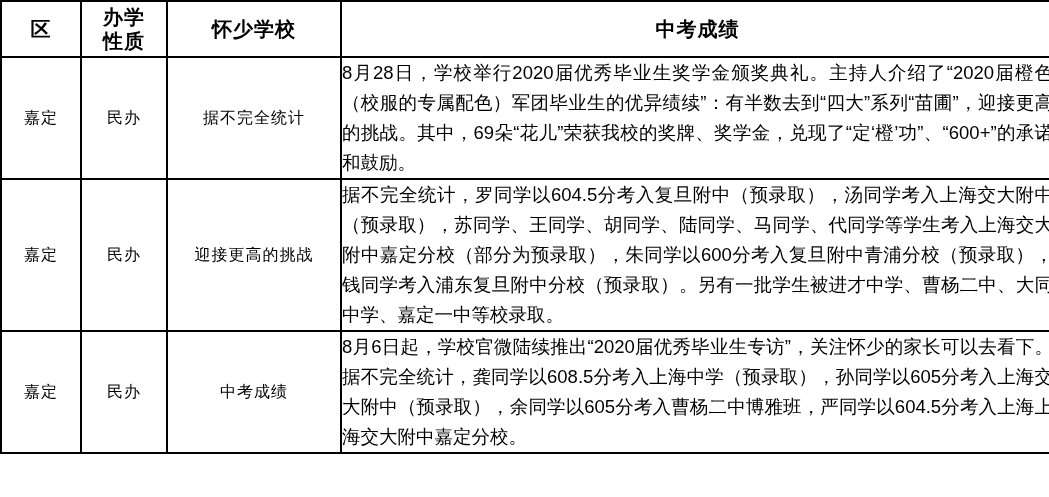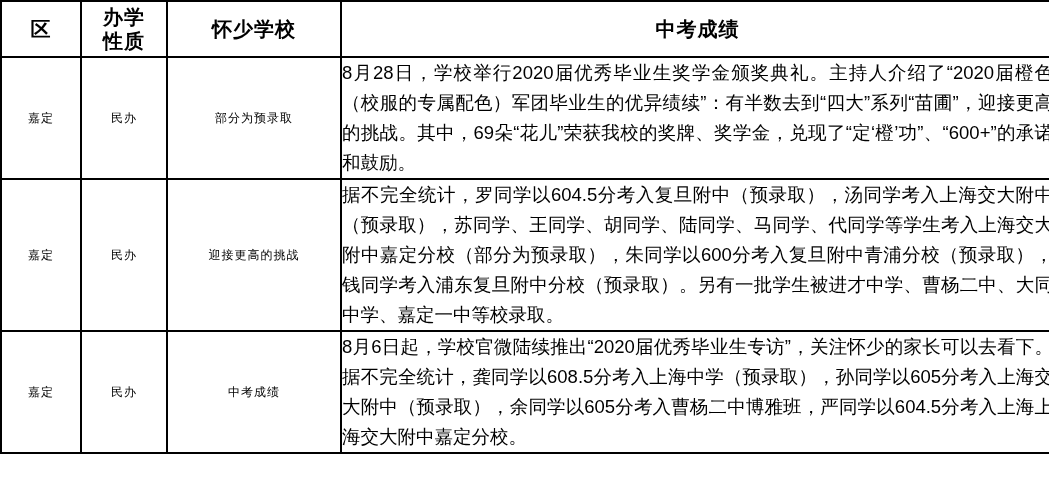--- a/index.html
+++ b/index.html
@@ -37,21 +37,21 @@
     font-size: 20px;
     height: 54px;
     line-height: 26px;
     letter-spacing: 1px;
   }
   thead th.two-line {
     line-height: 24px;
   }
   td.center-cell {
     text-align: center;
-    font-size: 12px;
+    font-size: 16px;
     letter-spacing: 1px;
   }
   td.score-cell {
     text-align: left;
     font-size: 18.5px;
     line-height: 30px;
     padding: 7px 6px 8px 8px;
     letter-spacing: 0px;
     text-align: justify;
     text-justify: inter-ideograph;
@@ -74,21 +74,21 @@
         <div>性质</div>
       </th>
       <th class="col-name">怀少学校</th>
       <th class="col-score">中考成绩</th>
     </tr>
   </thead>
   <tbody>
     <tr>
       <td class="center-cell">嘉定</td>
       <td class="center-cell">民办</td>
-      <td class="center-cell">部分为预录取</td>
+      <td class="center-cell">据不完全统计</td>
       <td class="score-cell">
           <span class="score-text">8月28日，学校举行2020届优秀毕业生奖学金颁奖典礼。主持人介绍了“2020届橙色（校服的专属配色）军团毕业生的优异绩续”：有半数去到“四大”系列“苗圃”，迎接更高的挑战。其中，69朵“花儿”荣获我校的奖牌、奖学金，兑现了“定‘橙’功”、“600+”的承诺和鼓励。</span>
         </td>
     </tr>
     <tr>
       <td class="center-cell">嘉定</td>
       <td class="center-cell">民办</td>
       <td class="center-cell">迎接更高的挑战</td>
       <td class="score-cell">
           <span class="score-text">据不完全统计，罗同学以604.5分考入复旦附中（预录取），汤同学考入上海交大附中（预录取），苏同学、王同学、胡同学、陆同学、马同学、代同学等学生考入上海交大附中嘉定分校（部分为预录取），朱同学以600分考入复旦附中青浦分校（预录取），钱同学考入浦东复旦附中分校（预录取）。另有一批学生被进才中学、曹杨二中、大同中学、嘉定一中等校录取。</span>

